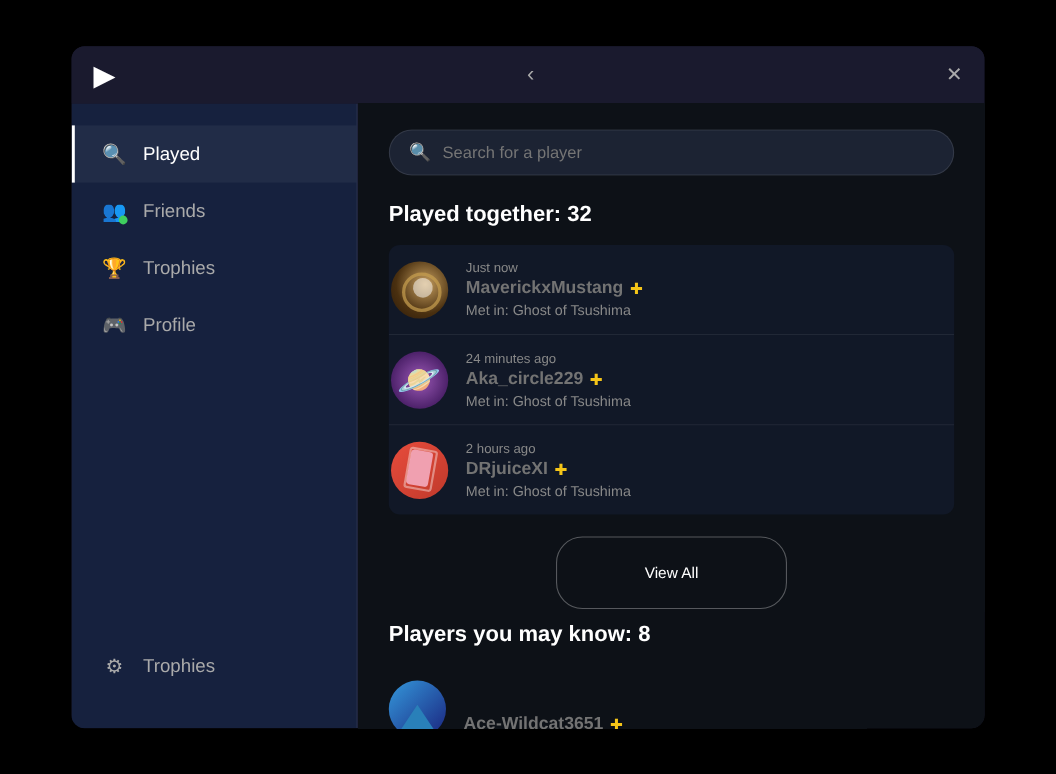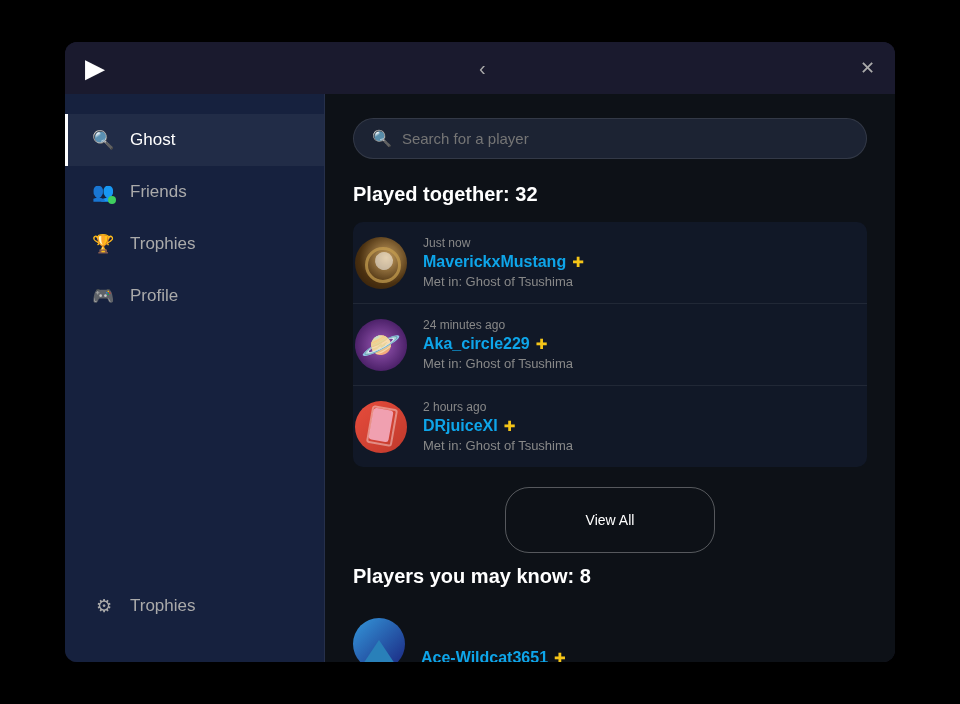--- a/index.html
+++ b/index.html
@@ -154,21 +154,21 @@
     }
     .player-name-row {
       display: flex;
       align-items: center;
       gap: 6px;
       margin-bottom: 3px;
     }
     .player-name {
       font-size: 16px;
       font-weight: 600;
-      color: #0ea5e9;
+      color: #737373;
     }
     .ps-plus-icon {
       color: #f5c518;
       font-size: 14px;
     }
     .player-game {
       font-size: 13px;
       color: #888;
     }
     .view-all-btn {
@@ -312,21 +312,21 @@
     <button class="header-close">✕</button>
   </div>
 
   <div class="window-inner">
 
     <div class="sidebar">
       <div class="sidebar-nav">
 
         <div class="nav-item active">
           <div class="nav-icon">🔍</div>
-          <span>Ghost</span>
+          <span>Played</span>
         </div>
 
         <div class="nav-item">
           <div class="nav-icon">
             👥
             <span class="dot-indicator"></span>
           </div>
           <span>Friends</span>
         </div>
 

